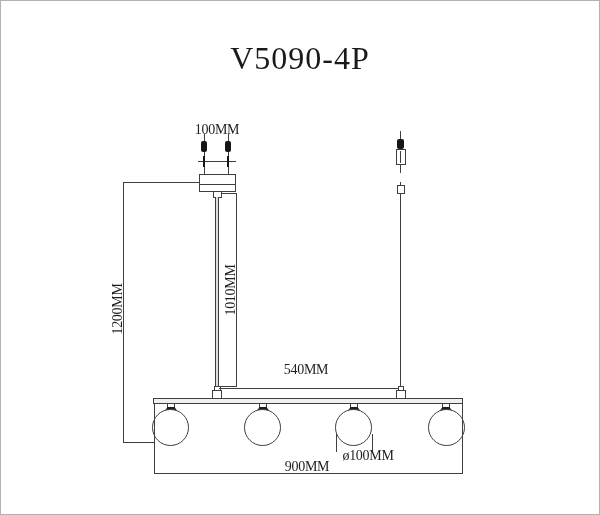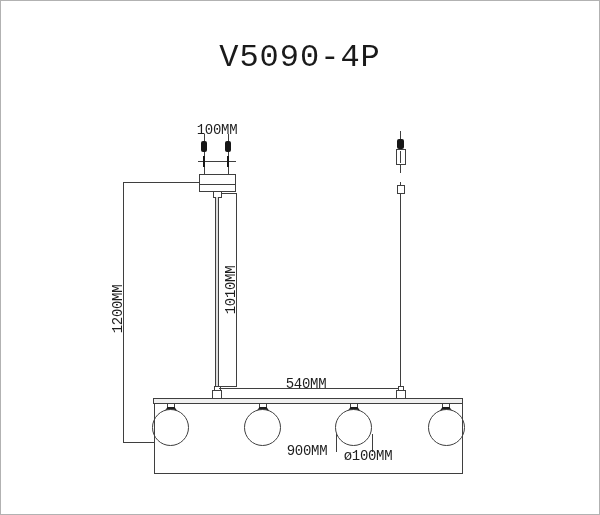--- a/index.html
+++ b/index.html
@@ -1,21 +1,21 @@
 <!DOCTYPE html>
 <html style="--line: #3f3f3f; --text: #1e1e1e; --frame: #b2b2b2; --background: #ffffff;"><head>
 <meta charset="utf-8">
 <style>
   html,body{margin:0;padding:0;background:#fff;}
   #stage{
     position:relative;
     width:598px;height:513px;
     background:var(--background,#fff);
     border:1px solid var(--frame,#b5b5b5);
-    font-family:Liberation Mono, monospace;
+    font-family:Liberation Serif, serif;
     color:var(--text,#1e1e1e);
     overflow:hidden;
   }
   .hline{position:absolute;height:1px;background:var(--line,#3f3f3f);}
   .vline{position:absolute;width:1px;background:var(--line,#3f3f3f);}
   .box{position:absolute;border:1px solid var(--line,#3f3f3f);background:#fff;box-sizing:border-box;}
   .blackpart{position:absolute;background:#161616;}
   .dim-label{
     position:absolute;
     font-size:14px;letter-spacing:-0.3px;line-height:14px;
@@ -83,21 +83,21 @@
   <div class="box" style="left:395px;top:148px;width:10px;height:16px;"></div>
   <div class="vline" style="left:399px;top:150px;height:12px;"></div>
   <div class="vline" style="left:399px;top:164px;height:8px;"></div>
   <div class="vline" style="left:399px;top:181px;height:4px;"></div>
   <div class="box" style="left:396px;top:184px;width:8px;height:9px;"></div>
   <div class="vline" style="left:399px;top:193px;height:195px;"></div>
   <div class="box" style="left:397px;top:385px;width:6px;height:5px;"></div>
   <div class="box" style="left:395px;top:389px;width:10px;height:9px;"></div>
 
   <div class="hline" style="left:218px;top:387px;width:180px;"></div>
-  <div class="dim-label" style="left:275px;top:376px;width:60px;">540MM</div>
+  <div class="dim-label" style="left:275px;top:362px;width:60px;">540MM</div>
 
   <div class="box" style="left:152px;top:397px;width:310px;height:6px;background:#f0f0f0;"></div>
 
   <div class="box" style="left:166px;top:402px;width:8px;height:5px;"></div>
   <div class="shade-cap" style="left:163px;top:406px;"></div>
   <div class="globe" style="left:151px;top:408px;"></div>
 
   <div class="box" style="left:258px;top:402px;width:8px;height:5px;"></div>
   <div class="shade-cap" style="left:255px;top:406px;"></div>
   <div class="globe" style="left:243px;top:408px;"></div>
@@ -110,15 +110,15 @@
   <div class="shade-cap" style="left:438px;top:406px;"></div>
   <div class="globe" style="left:427px;top:408px;"></div>
 
   <div class="vline" style="left:335px;top:433px;height:18px;"></div>
   <div class="vline" style="left:371px;top:433px;height:18px;"></div>
   <div class="dim-label" style="left:337px;top:448px;width:60px;">ø100MM</div>
 
   <div class="vline" style="left:153px;top:402px;height:71px;"></div>
   <div class="vline" style="left:461px;top:399px;height:74px;"></div>
   <div class="hline" style="left:153px;top:472px;width:309px;"></div>
-  <div class="dim-label" style="left:276px;top:443px;width:60px;">900MM</div>
+  <div class="dim-label" style="left:276px;top:459px;width:60px;">900MM</div>
 
 </div>
 
 </body></html>

